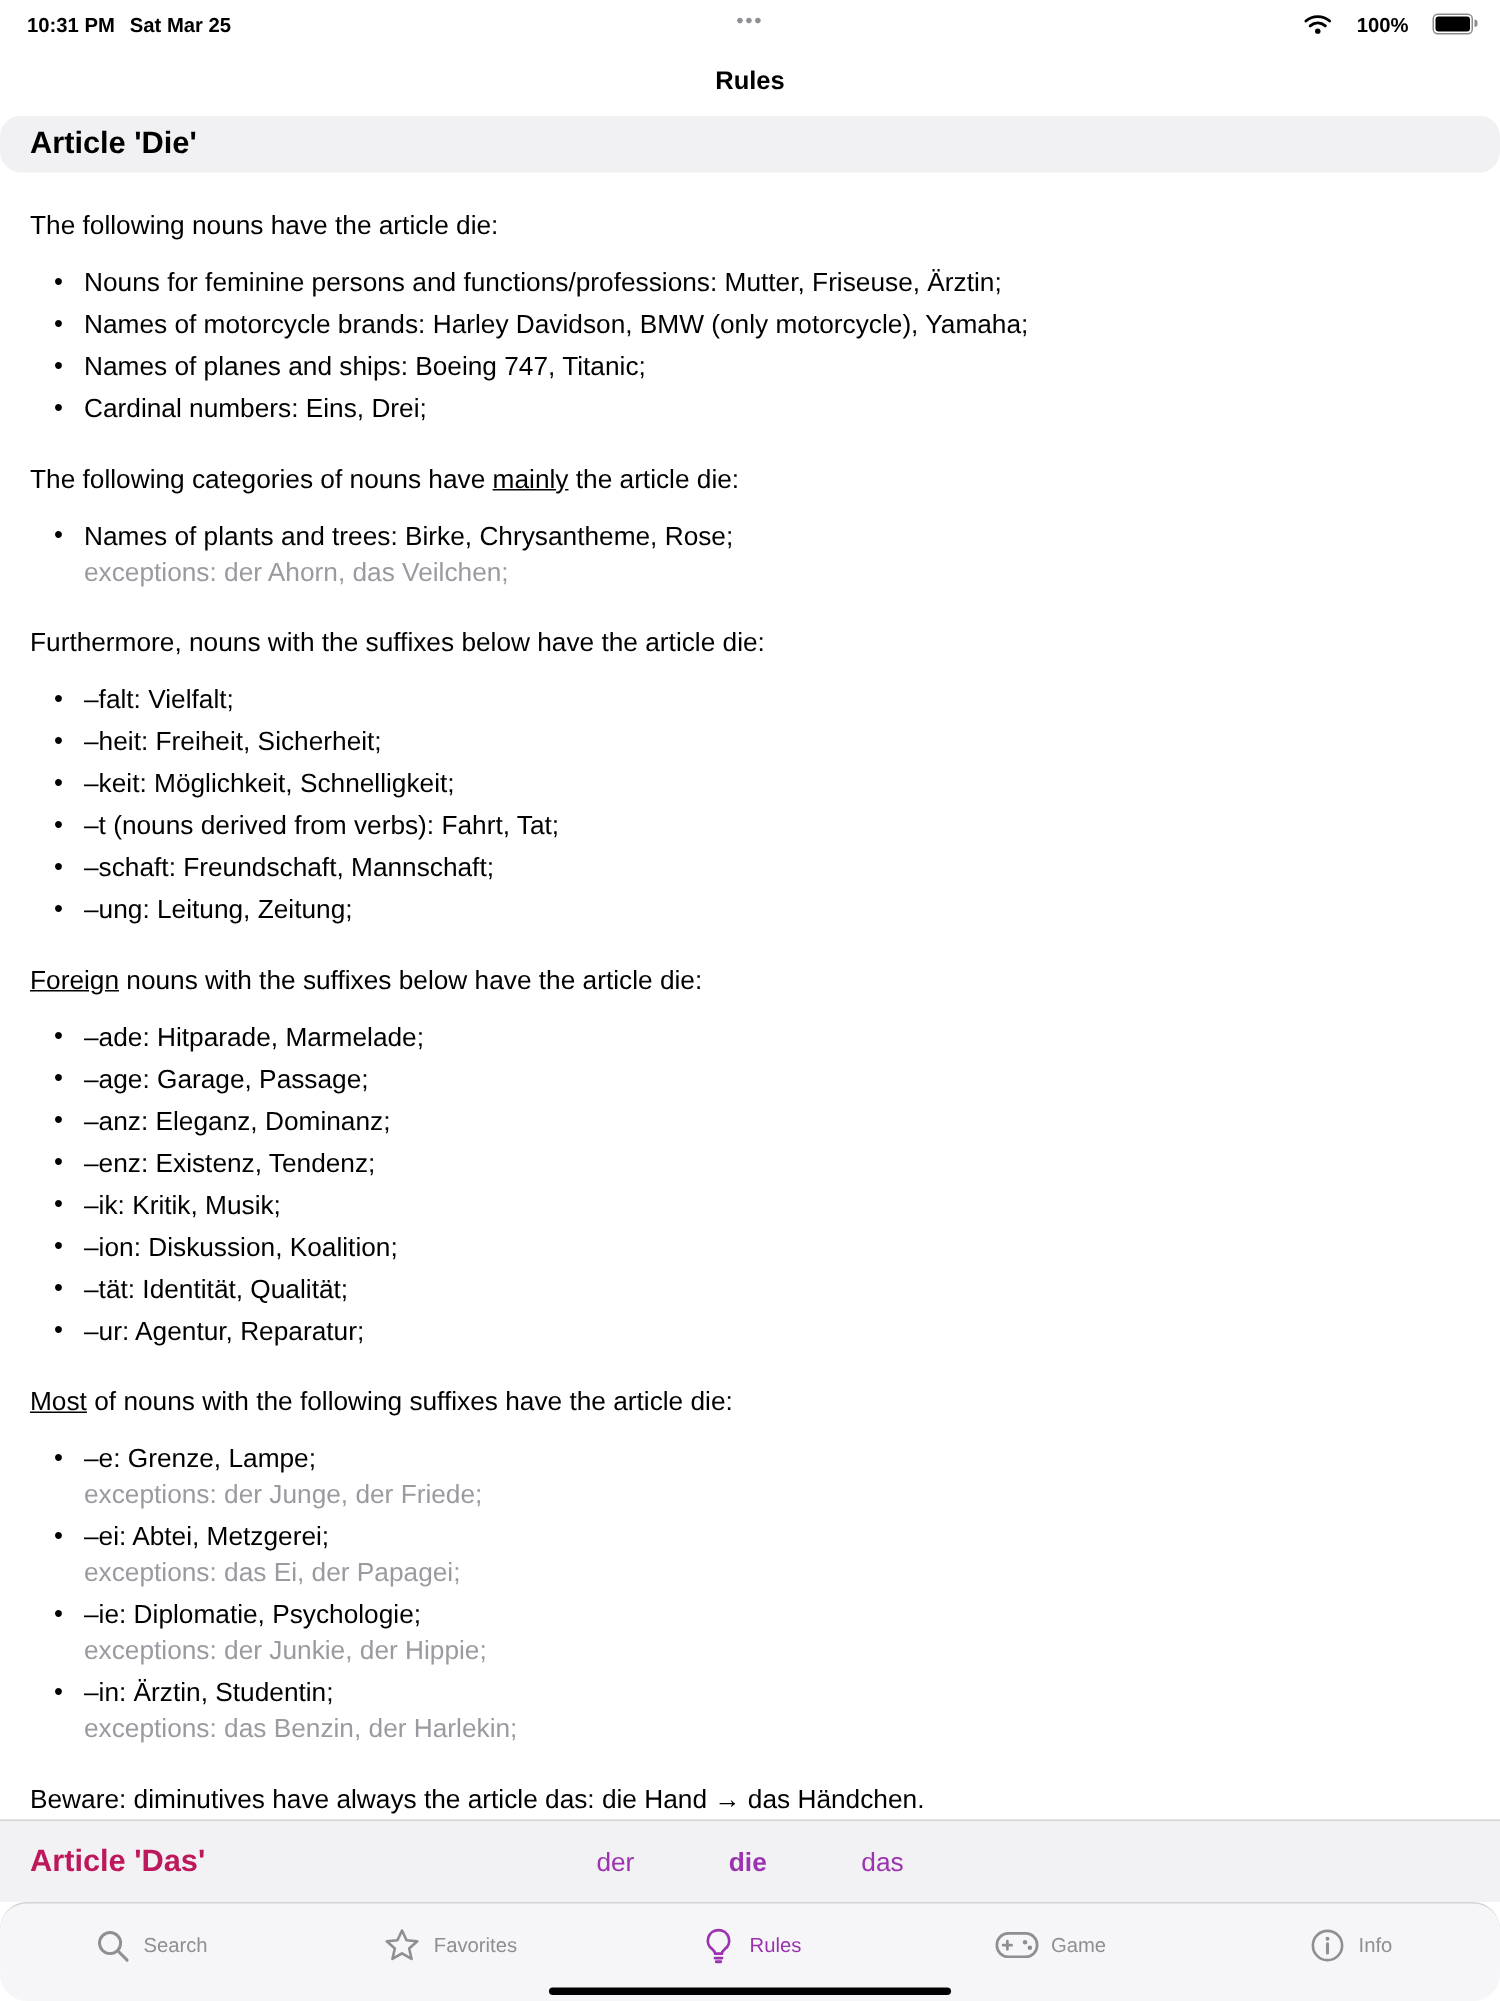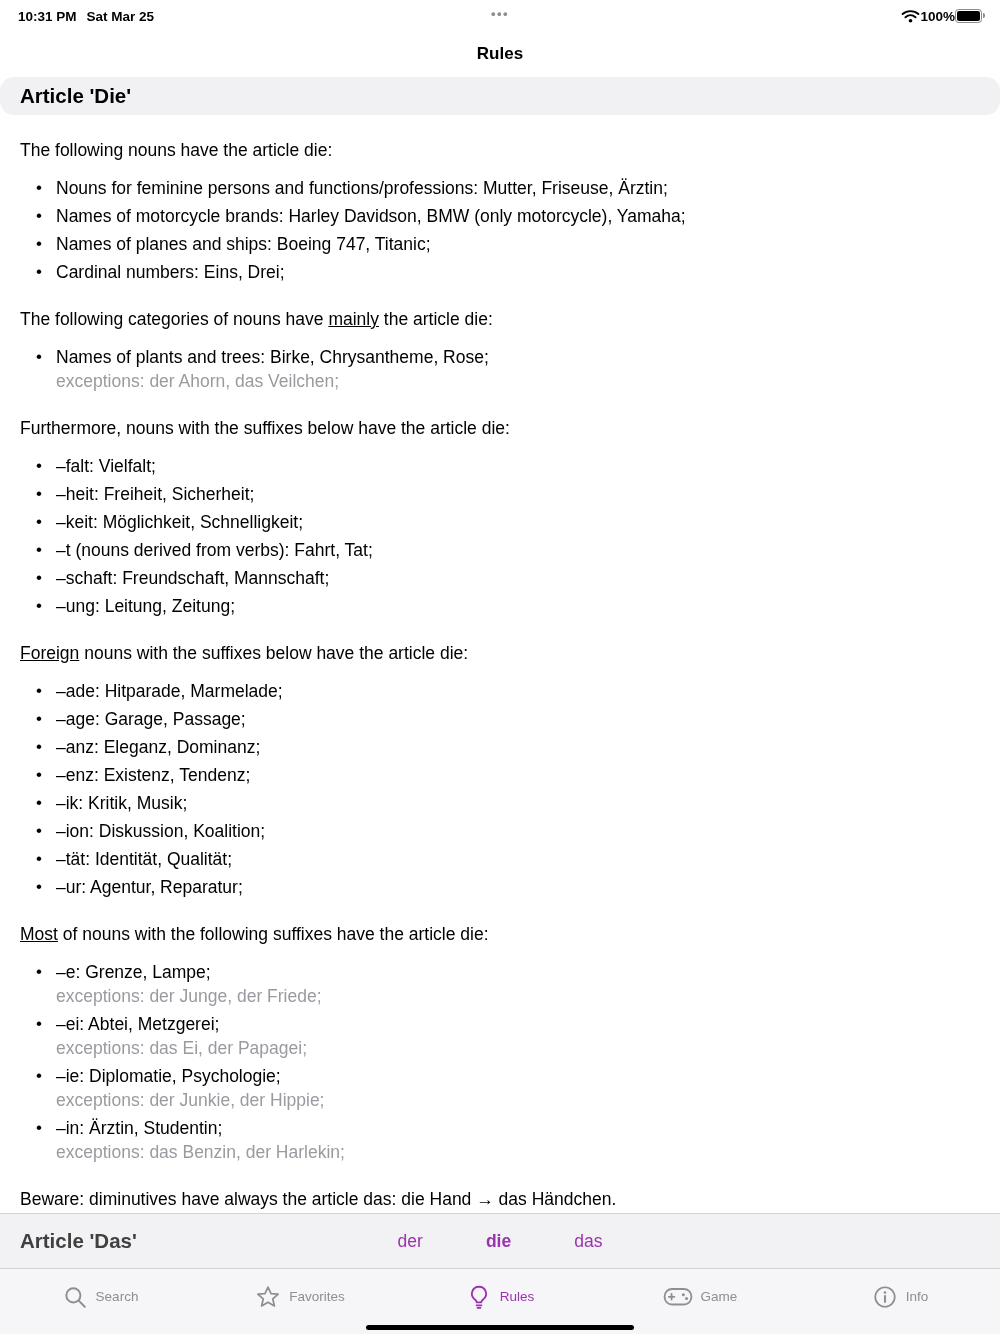--- a/index.html
+++ b/index.html
@@ -10,21 +10,21 @@
   :root{--accent:#9B32AF;--muted:#8E8E93;}
 
   
   .status-bar{
     height:28px;display:flex;align-items:center;justify-content:space-between;
     padding:2px 18px 0 18px;font-size:13.5px;font-weight:700;
   }
   .sb-left{display:flex;gap:10px;align-items:center;}
   .sb-center{position:absolute;left:50%;transform:translateX(-50%);top:6px;
     color:#8e8e93;font-size:13px;letter-spacing:1.5px;font-weight:700;}
-  .sb-right{display:flex;gap:0;align-items:center;}
+  .sb-right{display:flex;gap:16px;align-items:center;}
   .wifi svg{display:block;}
   .battery{position:relative;width:25px;height:12px;border:1px solid rgba(0,0,0,.45);border-radius:3.5px;}
   .battery .fill{position:absolute;inset:1px;background:#000;border-radius:2px;}
   .battery .cap{position:absolute;right:-4px;top:3px;width:2.2px;height:5px;background:rgba(0,0,0,.45);border-radius:0 2px 2px 0;}
 
   
   .nav-bar{height:47px;position:relative;background:#fff;}
   .nav-title{position:absolute;left:0;right:0;top:0;bottom:0;display:flex;align-items:center;justify-content:center;
     font-size:17px;font-weight:700;}
 
@@ -43,29 +43,29 @@
   .content li::before{content:"\2022";position:absolute;left:0;top:0;font-size:17px;}
   .content .exception{color:#9a9aa0;line-height:24px;margin-top:-2px;padding-bottom:2px;}
 
   
   .footer{position:absolute;left:0;right:0;bottom:0;}
   .toolbar{
     position:relative;height:54px;background:#f2f2f4;border-top:1px solid rgba(0,0,0,.12);
     display:flex;align-items:center;justify-content:center;
   }
   .next-header{position:absolute;left:20px;top:0;bottom:0;display:flex;align-items:center;
-    font-size:20.5px;font-weight:700;color:#404040;}
+    font-size:20.5px;font-weight:700;color:#be185d;}
   .switcher{display:flex;gap:51px;align-items:center;}
   .article-btn{background:none;border:none;cursor:pointer;color:var(--accent);
     font-family:inherit;font-size:17.5px;font-weight:500;padding:4px 6px;}
   .article-btn.active{font-weight:800;}
 
   .tab-bar{
     height:66px;background:#f6f6f8;border-top:1px solid rgba(0,0,0,.14);
-    display:flex;align-items:center;padding-bottom:10px;box-sizing:border-box;
+    display:flex;align-items:center;padding-bottom:10px;box-sizing:border-box;border-radius:18px;
   }
   .tab-item{flex:1;display:flex;align-items:center;justify-content:center;gap:8px;
     color:#8e8e93;cursor:pointer;}
   .tab-item.active{color:var(--accent);}
   .tab-icon svg{display:block;}
   .tab-label{font-size:13.5px;}
   .home-indicator{
     position:absolute;left:50%;transform:translateX(-50%);bottom:4px;
     width:268px;height:5.5px;border-radius:3px;background:#000;
   }

